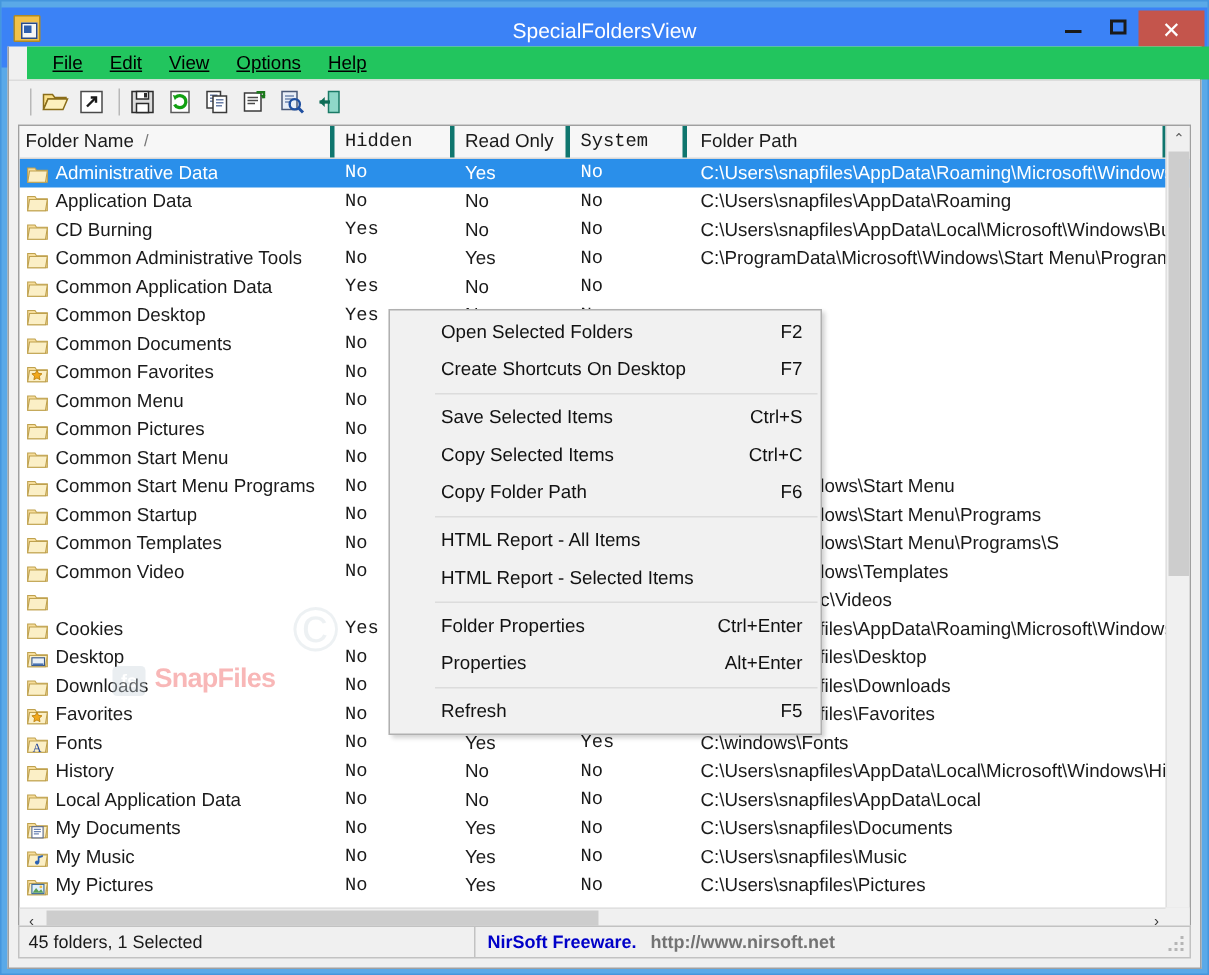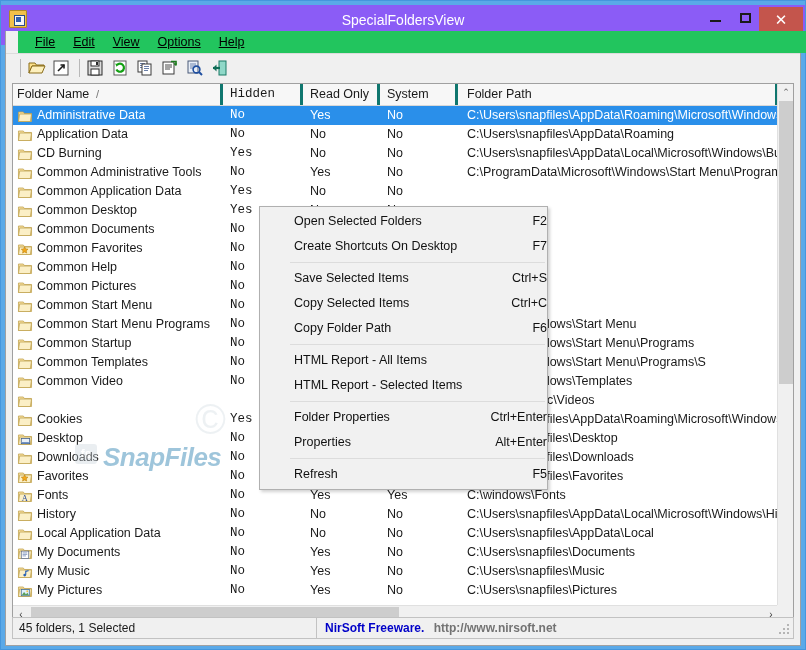--- a/index.html
+++ b/index.html
@@ -16,21 +16,21 @@
     position: absolute; left: 0; top: 0;
     width: 806px; height: 650px;
     background: #5aa9e8;
     border: 1px solid #4596dd;
   }
 
   
   #titlebar {
     position: absolute; left: 0; top: 4px;
     width: 804px; height: 40px;
-    background: #8b5cf6;
+    background: #3b82f6;
   }
   #app-icon {
     position: absolute; left: 8px; top: 5px;
     width: 18px; height: 18px;
     background: #f2c14a;
     border: 1px solid #b08a24;
     border-radius: 1px;
   }
   #app-icon::after {
     content: "";
@@ -177,21 +177,21 @@
     font-size: 12.5px;
     color: #1a1a1a;
     height: 19px; line-height: 19px;
     padding-left: 7px;
     overflow: hidden;
     white-space: nowrap;
   }
   .c-name  { width: 210px; display: flex; align-items: center; padding-left: 4px; }
   .c-hid   { width: 80px; font-family: Liberation Mono, monospace; }
   .c-ro    { width: 77px; }
-  .c-sys   { width: 78px; }
+  .c-sys   { width: 78px; font-family: Liberation Mono, monospace; }
   .c-path  { width: 320px; padding-left: 9px; }
   .name-label { padding-left: 4px; overflow: hidden; white-space: nowrap; }
 
   .ficon { width: 16px; height: 14px; position: relative; flex: 0 0 16px; }
 
   
   #vscroll {
     position: absolute; right: 0; top: 0;
     width: 16px; height: 538px;
     background: #f0f0f0;
@@ -282,20 +282,21 @@
   }
   #ctx-gutter {
     position: absolute; left: 1px; top: 1px;
     width: 26px; bottom: 1px;
     background: #f1f1f1;
   }
   .ctx-item {
     position: relative;
     height: 25px; line-height: 25px;
     padding-left: 34px;
+    padding-right: 12px;
     font-size: 12.5px;
     color: #111;
     display: flex;
     justify-content: space-between;
     cursor: default;
   }
   .ctx-accel { color: #111; font-size: 12.5px; }
   .ctx-sep {
     height: 1px;
     background: #dcdcdc;
@@ -305,23 +306,22 @@
   
   #watermark {
     position: absolute;
     left: 60px; top: 330px;
     width: 280px; height: 60px;
     pointer-events: none;
     opacity: 0.38;
   }
   #wm-text {
     position: absolute; left: 30px; top: 28px;
-    font-size: 26px; font-weight: bold;
-    font-style: italic;
-    color: #0369a1;
+    font-size: 18px; font-weight: bold;
+    color: #ef4444;
     letter-spacing: -0.5px;
   }
   #wm-c {
     position: absolute; left: 122px; top: -18px;
     font-size: 42px; color: #d2dbe2;
   }
   #wm-badge {
     position: absolute; left: 2px; top: 30px;
     width: 22px; height: 20px;
     background: #c9d4dc;
@@ -551,21 +551,21 @@
             <div class="cell c-ro">No</div>
             <div class="cell c-sys">No</div>
             <div class="cell c-path">ocuments</div>
           </div>
           <div class="row">
             <div class="cell c-name">
               <span class="ficon"><svg width="16" height="14" viewBox="0 0 16 15">
                   <path d="M1 3.2h5.2l1.1 1.6H15v8.6H1z" fill="#f6dd9b" stroke="#bfa14e" stroke-width="0.8"></path>
                   <path d="M2.3 5.4H15l-1.3 8H1z" fill="#fbefc6" stroke="#bfa14e" stroke-width="0.8"></path>
                 </svg></span>
-              <span class="name-label">Common Help</span>
+              <span class="name-label">Common Menu</span>
             </div>
             <div class="cell c-hid">No</div>
             <div class="cell c-ro">No</div>
             <div class="cell c-sys">No</div>
             <div class="cell c-path">\Favorites</div>
           </div>
           <div class="row">
             <div class="cell c-name">
               <span class="ficon"><svg width="16" height="14" viewBox="0 0 16 15">
                   <path d="M1 3.2h5.2l1.1 1.6H15v8.6H1z" fill="#f6dd9b" stroke="#bfa14e" stroke-width="0.8"></path>

